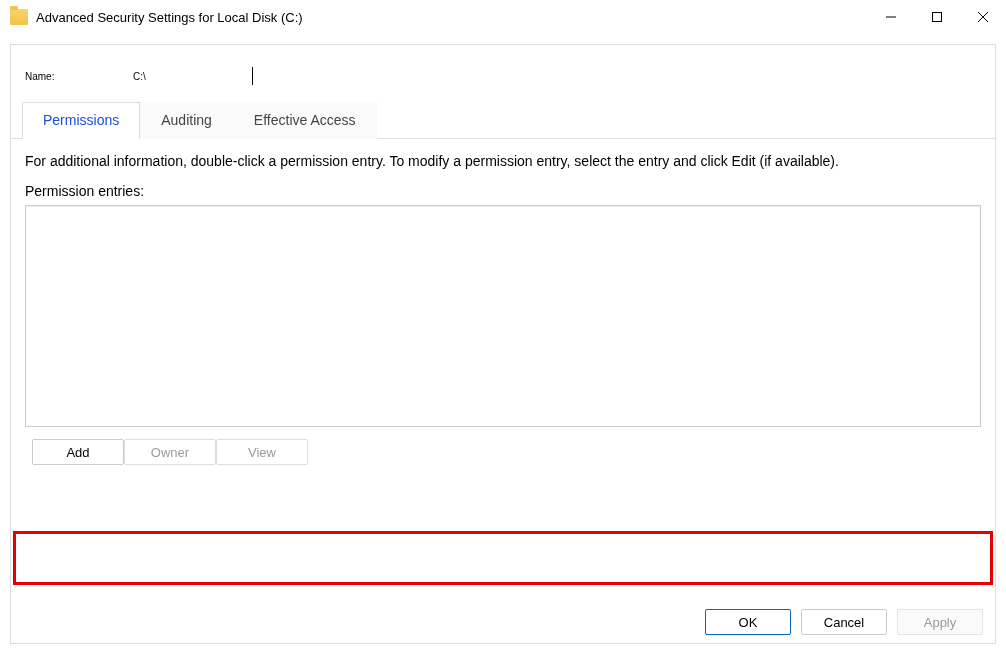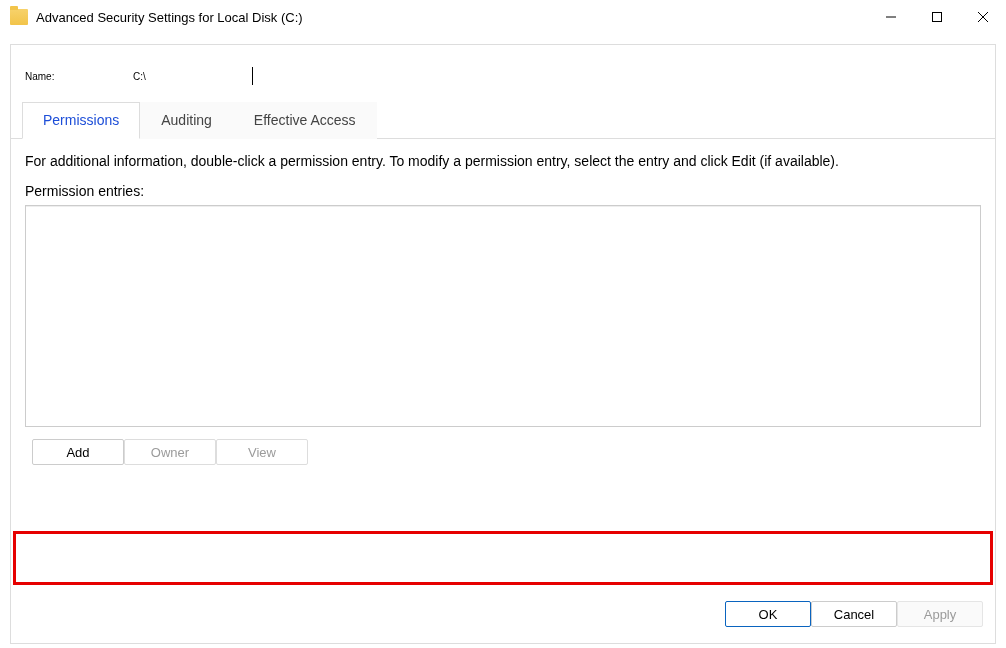--- a/index.html
+++ b/index.html
@@ -176,23 +176,23 @@
   .chkbox {
     width: 16px; height: 16px;
     border: 1px solid #777;
     border-radius: 3px;
     background: #fff;
   }
 
   
   .footer {
     position: absolute;
-    right: 12px; bottom: 16px;
-    display: flex;
-    gap: 0;
+    right: 12px; bottom: 8px;
+    display: flex;
+    gap: 10px;
     align-items: flex-end;
   }
   .footer .btn { min-width: 86px; height: 26px; }
   .btn.primary { border: 1px solid #0a64bf; }
   .btn.ghost { color: #9b9b9b; border-color: #e5e5e5; background: #fafafa;}
 </style>
 </head>
 <body>
 
 <div class="titlebar">

